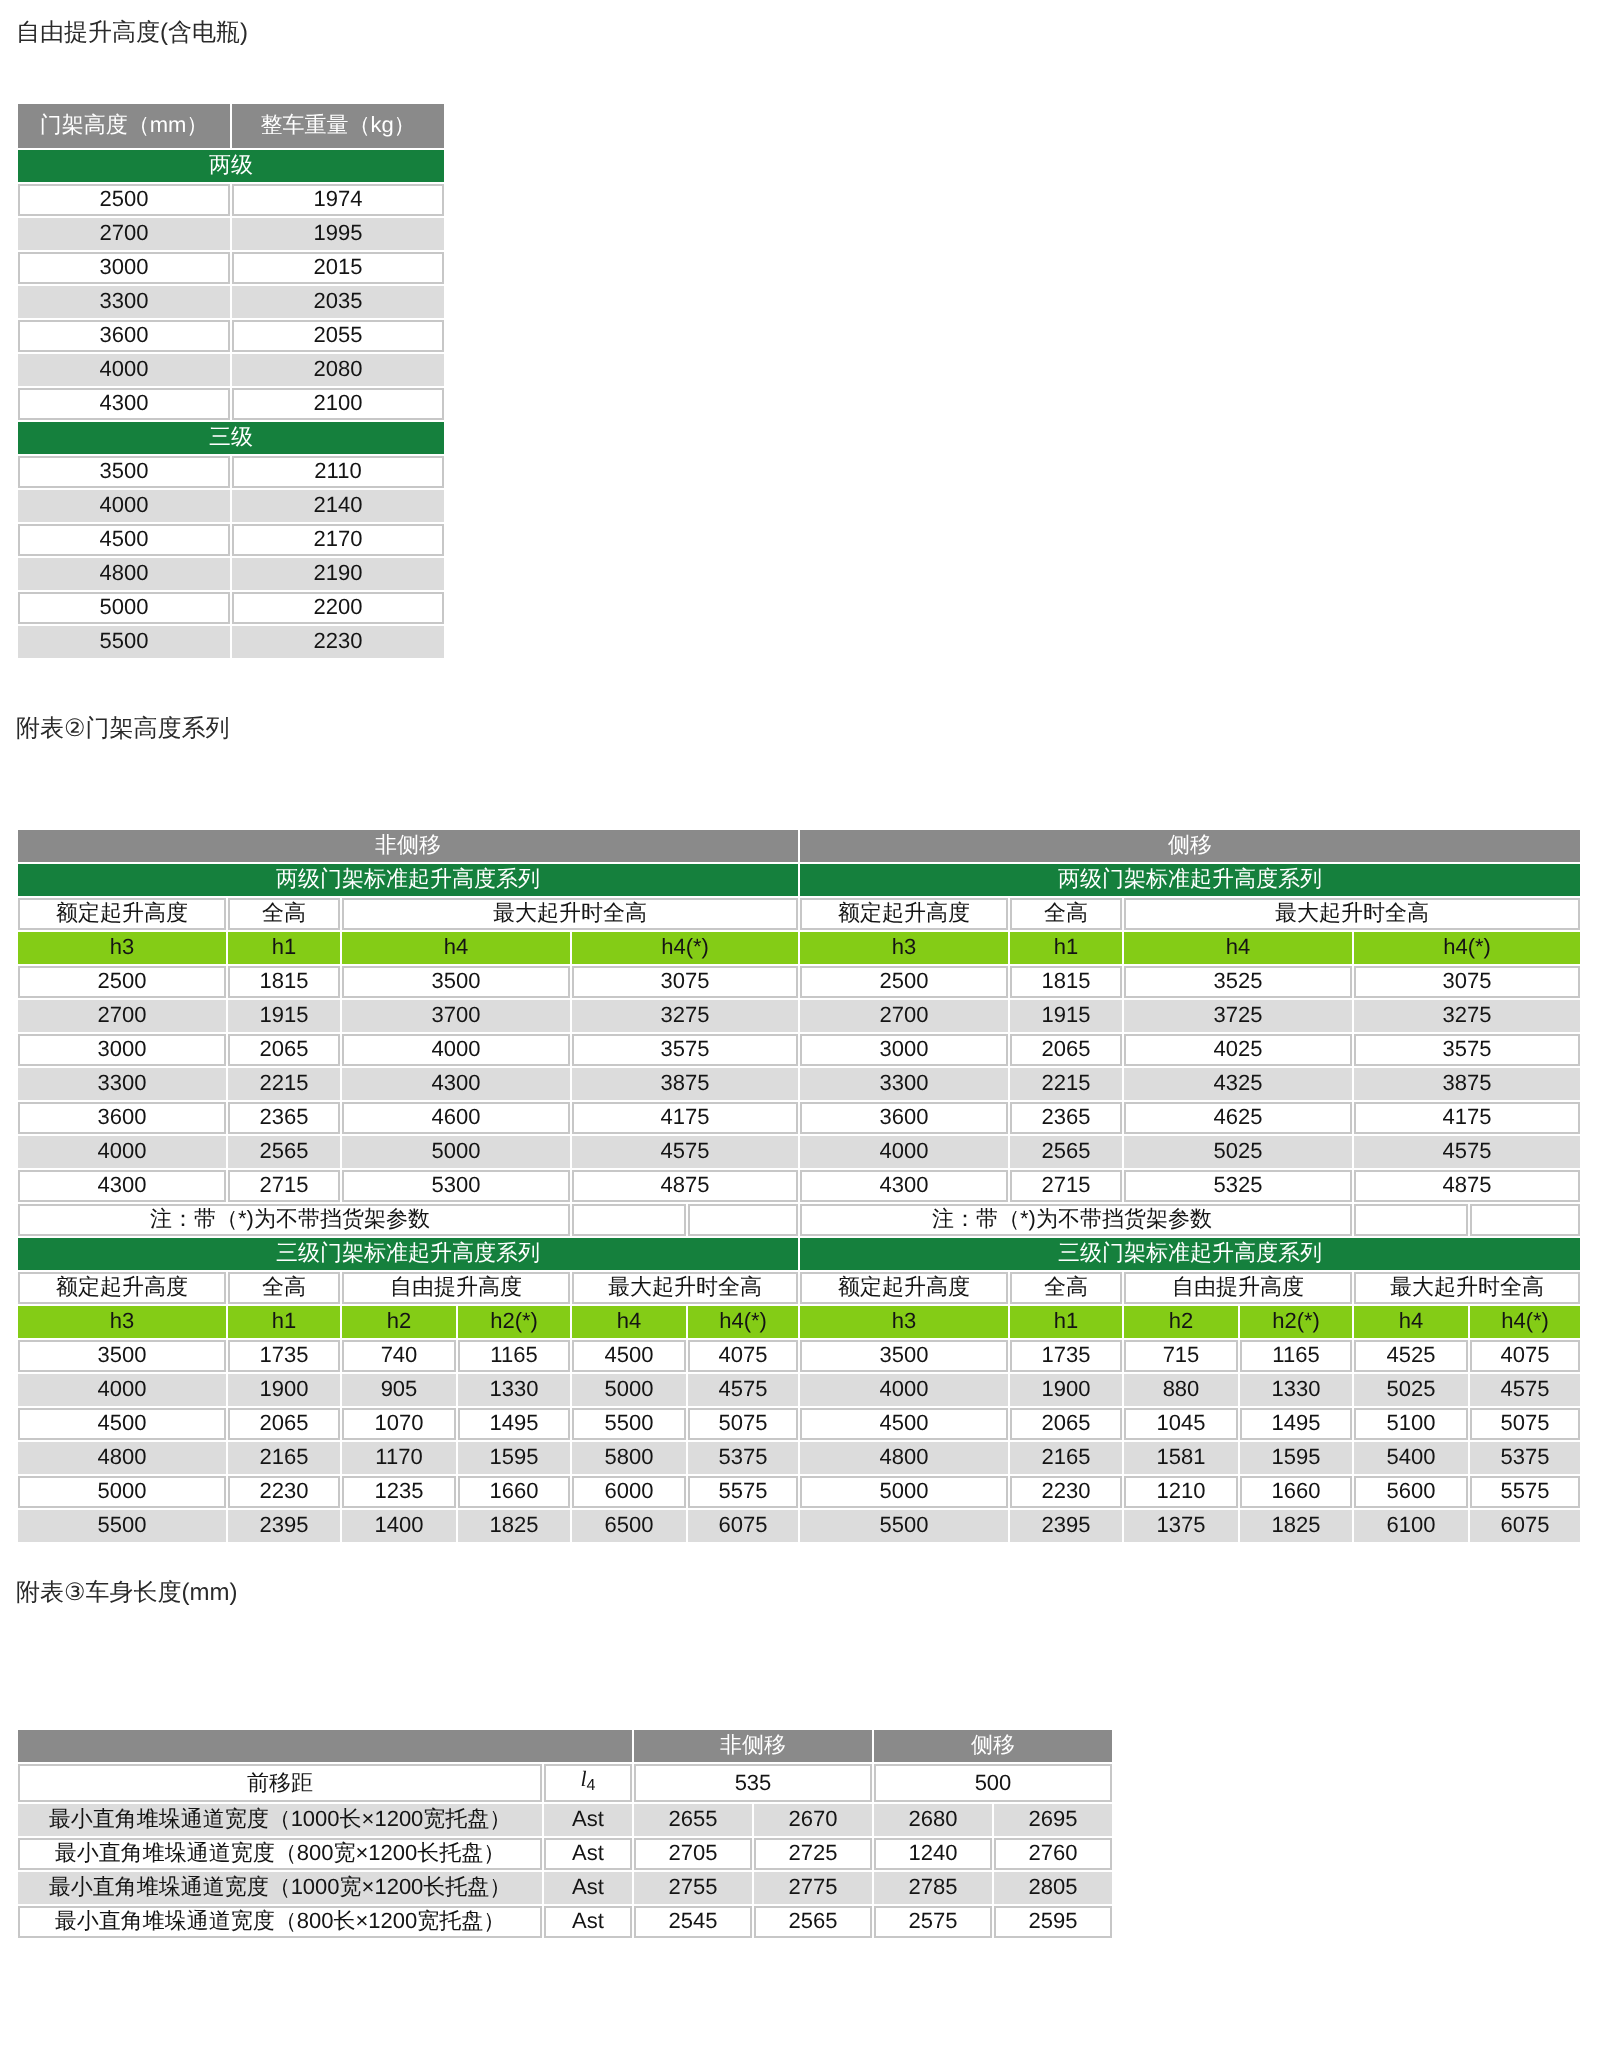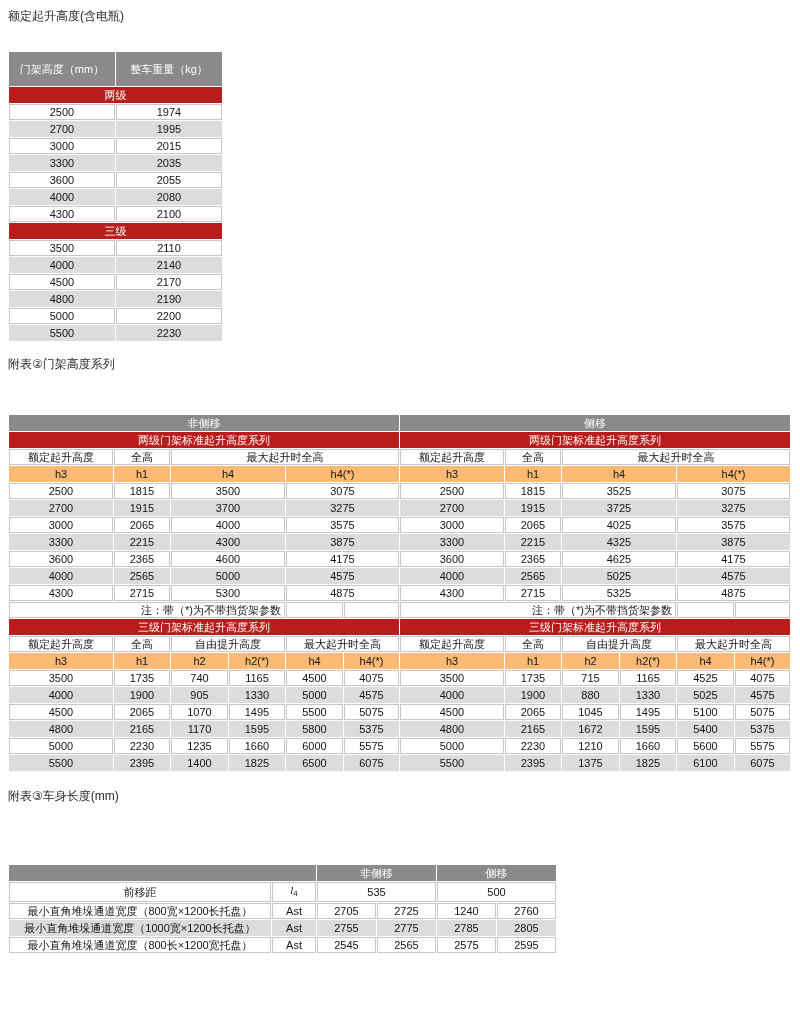--- a/index.html
+++ b/index.html
@@ -8,34 +8,34 @@
   .ttl{position:absolute;left:8px;font-size:12px;color:#2a2a2a}
   #ttl1{top:8px}
   #ttl2{top:356px}
   #ttl3{top:788px}
   table{position:absolute;left:8px;border-collapse:separate;border-spacing:1px;table-layout:fixed}
   #t1{top:51px}
   #t2{top:414px}
   #t3{top:864px}
   td{font-size:11px;color:#141414;text-align:center;height:16px;line-height:16px;
      padding:0;overflow:hidden;white-space:nowrap}
-  td.hd{height:34px;line-height:18px}
+  td.hd{height:22px;line-height:18px}
   .dark{background:#8a8a8a;color:#fff}
-  .med{background:#b91c1c;color:#fff}
-  .sub{background:#fdba74}
+  .med{background:#15803d;color:#fff}
+  .sub{background:#84cc16}
   .g{background:#dcdcdc}
   .w{background:#ffffff;box-shadow:inset 0 0 0 1px #c7c7c7}
-  .note{text-align:right;padding-right:4px}
+  .note{text-align:center;padding-right:4px}
   .sb{font-size:8px;vertical-align:-2px}
   .it{font-style:italic;font-family:"Liberation Serif","DejaVu Serif",serif}
 </style>
 </head>
 <body>
 
-<div class="ttl" id="ttl1">额定起升高度(含电瓶)</div>
+<div class="ttl" id="ttl1">自由提升高度(含电瓶)</div>
 <table id="t1">
   <colgroup>
       <col style="width:106px">
       <col style="width:106px">
     </colgroup>
   <tbody id="t1b">
       <tr>
         <td class="dark hd">门架高度（mm）</td>
         <td class="dark hd">整车重量（kg）</td>
       </tr>
@@ -293,21 +293,21 @@
       </tr>
       <tr>
         <td class="g">4800</td>
         <td class="g">2165</td>
         <td class="g">1170</td>
         <td class="g">1595</td>
         <td class="g">5800</td>
         <td class="g">5375</td>
         <td class="g">4800</td>
         <td class="g">2165</td>
-        <td class="g">1672</td>
+        <td class="g">1581</td>
         <td class="g">1595</td>
         <td class="g">5400</td>
         <td class="g">5375</td>
       </tr>
       <tr>
         <td class="w">5000</td>
         <td class="w">2230</td>
         <td class="w">1235</td>
         <td class="w">1660</td>
         <td class="w">6000</td>
@@ -352,20 +352,28 @@
         <td colspan="2" class="dark">非侧移</td>
         <td colspan="2" class="dark">侧移</td>
       </tr>
       <tr>
         <td class="w">前移距</td>
         <td class="w"><span class="it">l</span><span class="sb">4</span></td>
         <td colspan="2" class="w">535</td>
         <td colspan="2" class="w">500</td>
       </tr>
       <tr>
+        <td class="g">最小直角堆垛通道宽度（1000长×1200宽托盘）</td>
+        <td class="g"><span>Ast</span></td>
+        <td class="g">2655</td>
+        <td class="g">2670</td>
+        <td class="g">2680</td>
+        <td class="g">2695</td>
+      </tr>
+      <tr>
         <td class="w">最小直角堆垛通道宽度（800宽×1200长托盘）</td>
         <td class="w"><span>Ast</span></td>
         <td class="w">2705</td>
         <td class="w">2725</td>
         <td class="w">1240</td>
         <td class="w">2760</td>
       </tr>
       <tr>
         <td class="g">最小直角堆垛通道宽度（1000宽×1200长托盘）</td>
         <td class="g"><span>Ast</span></td>

